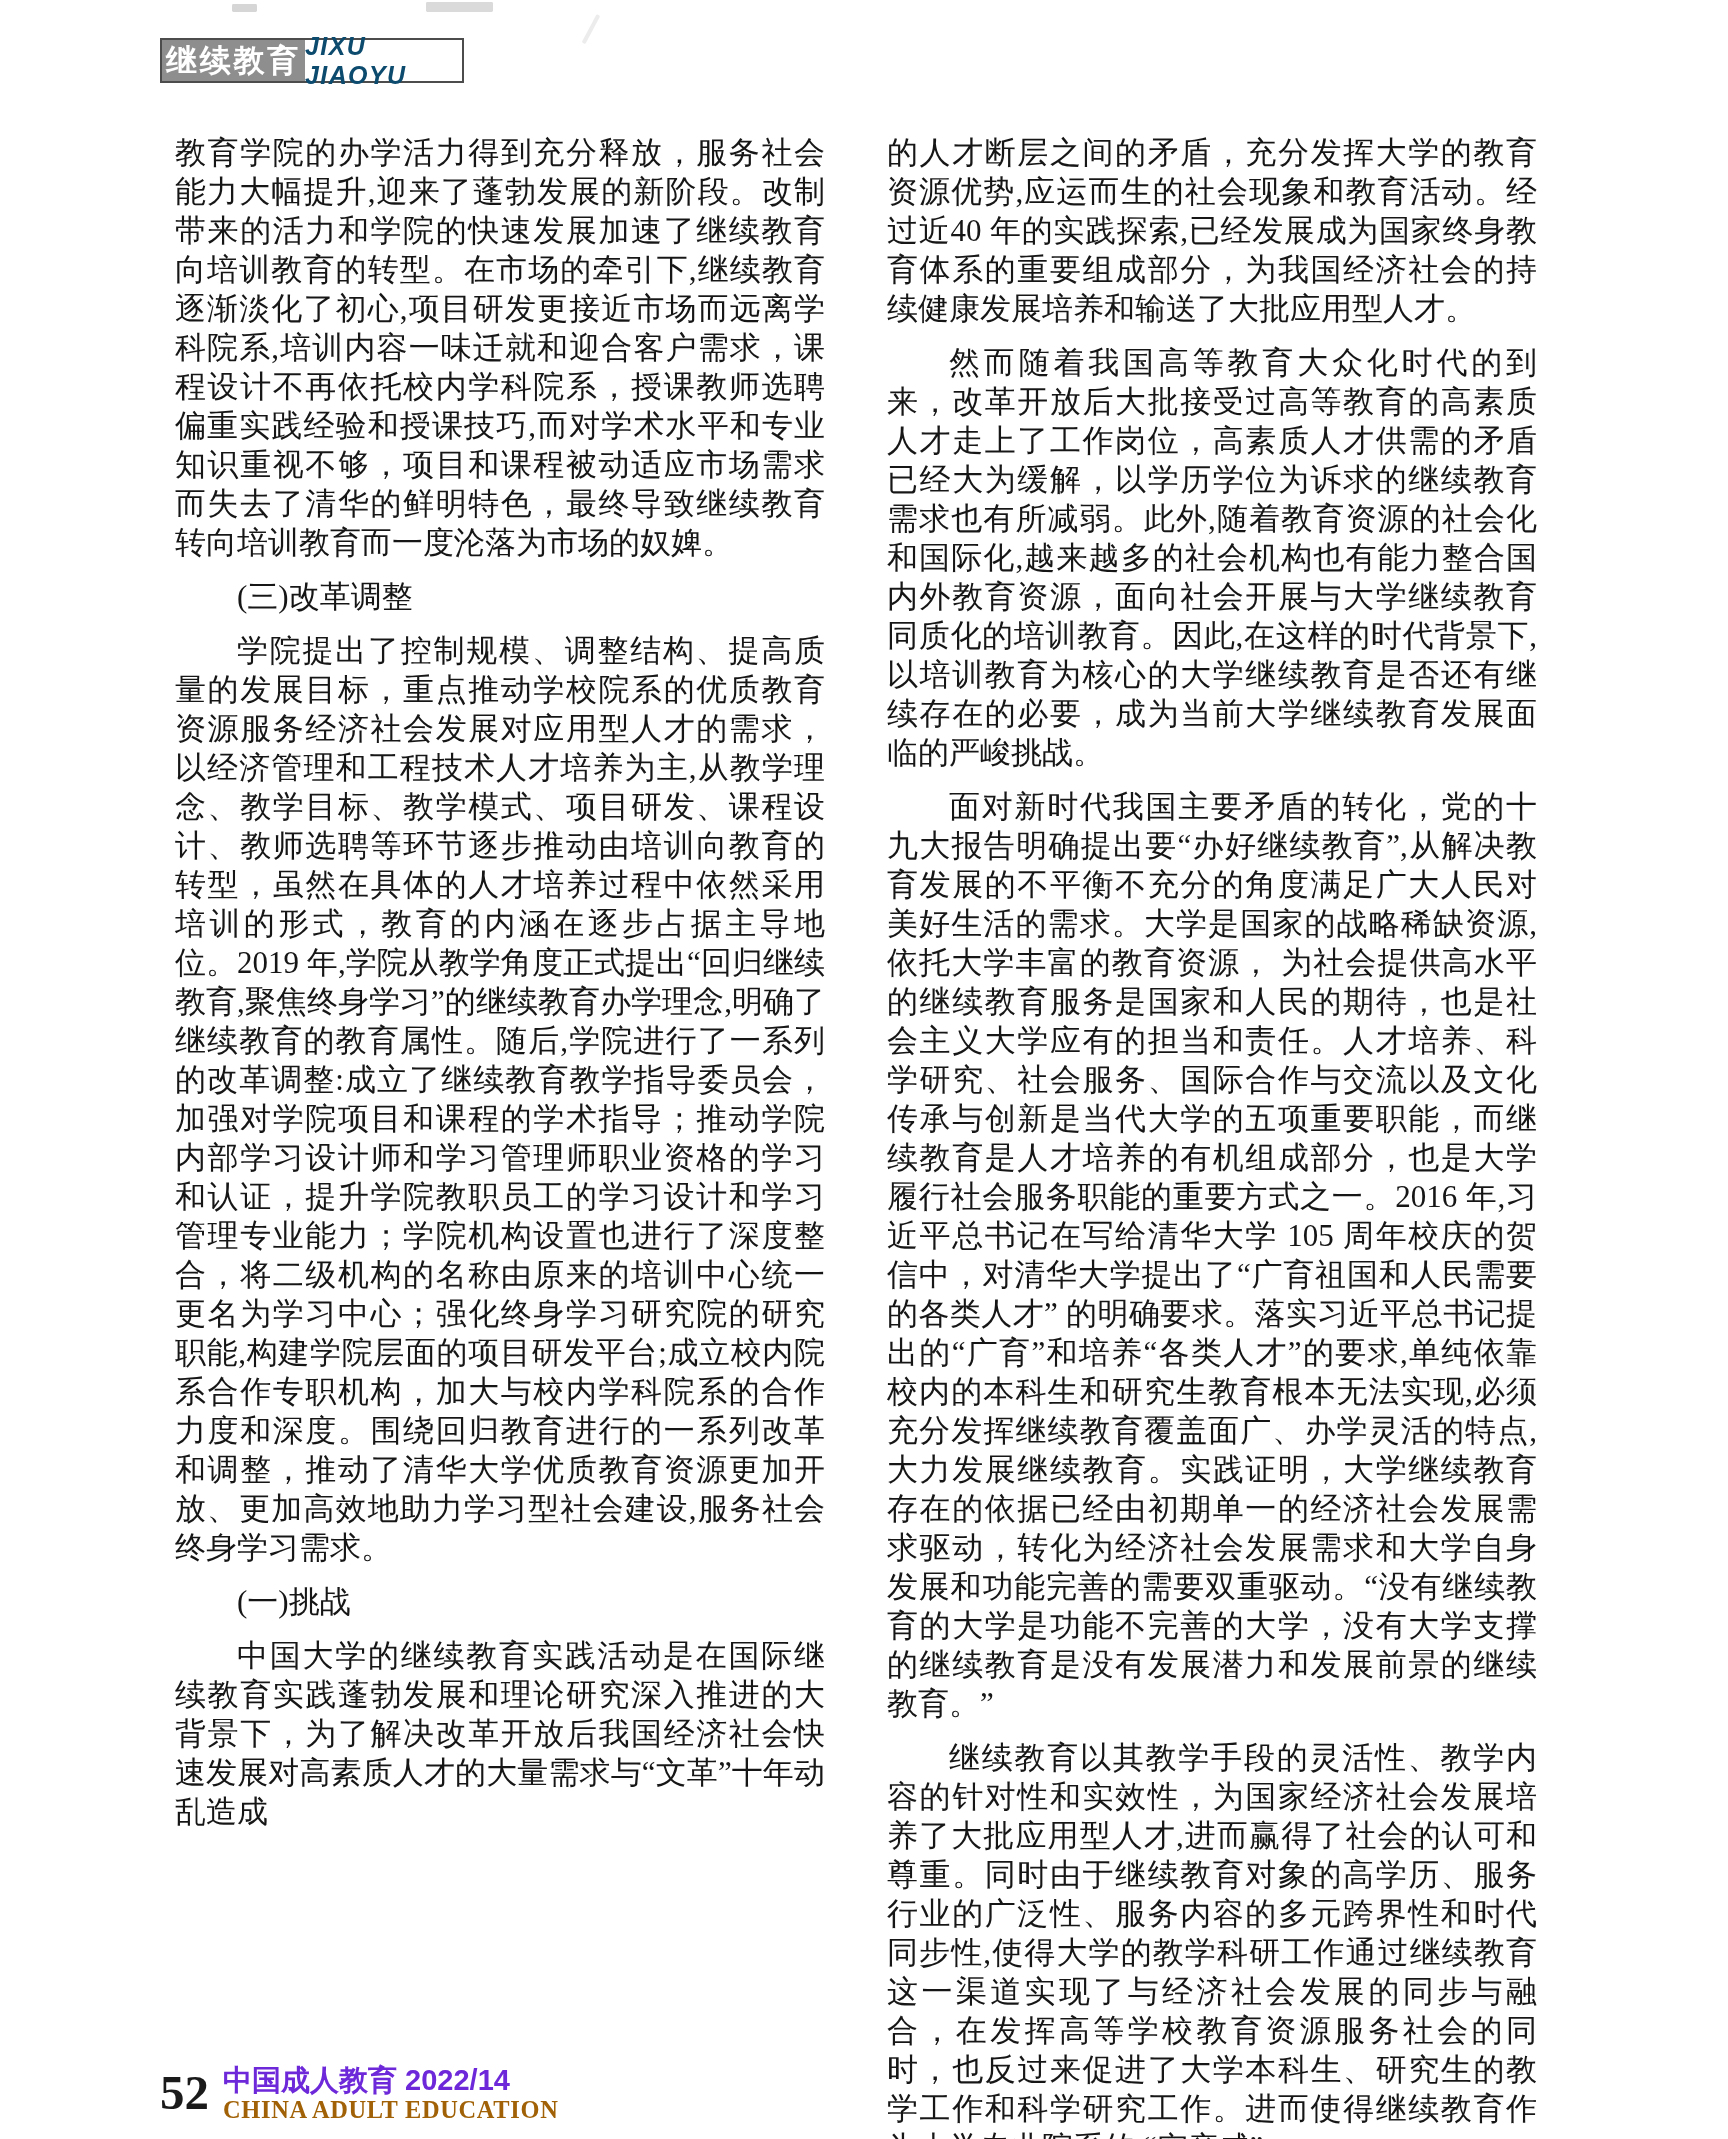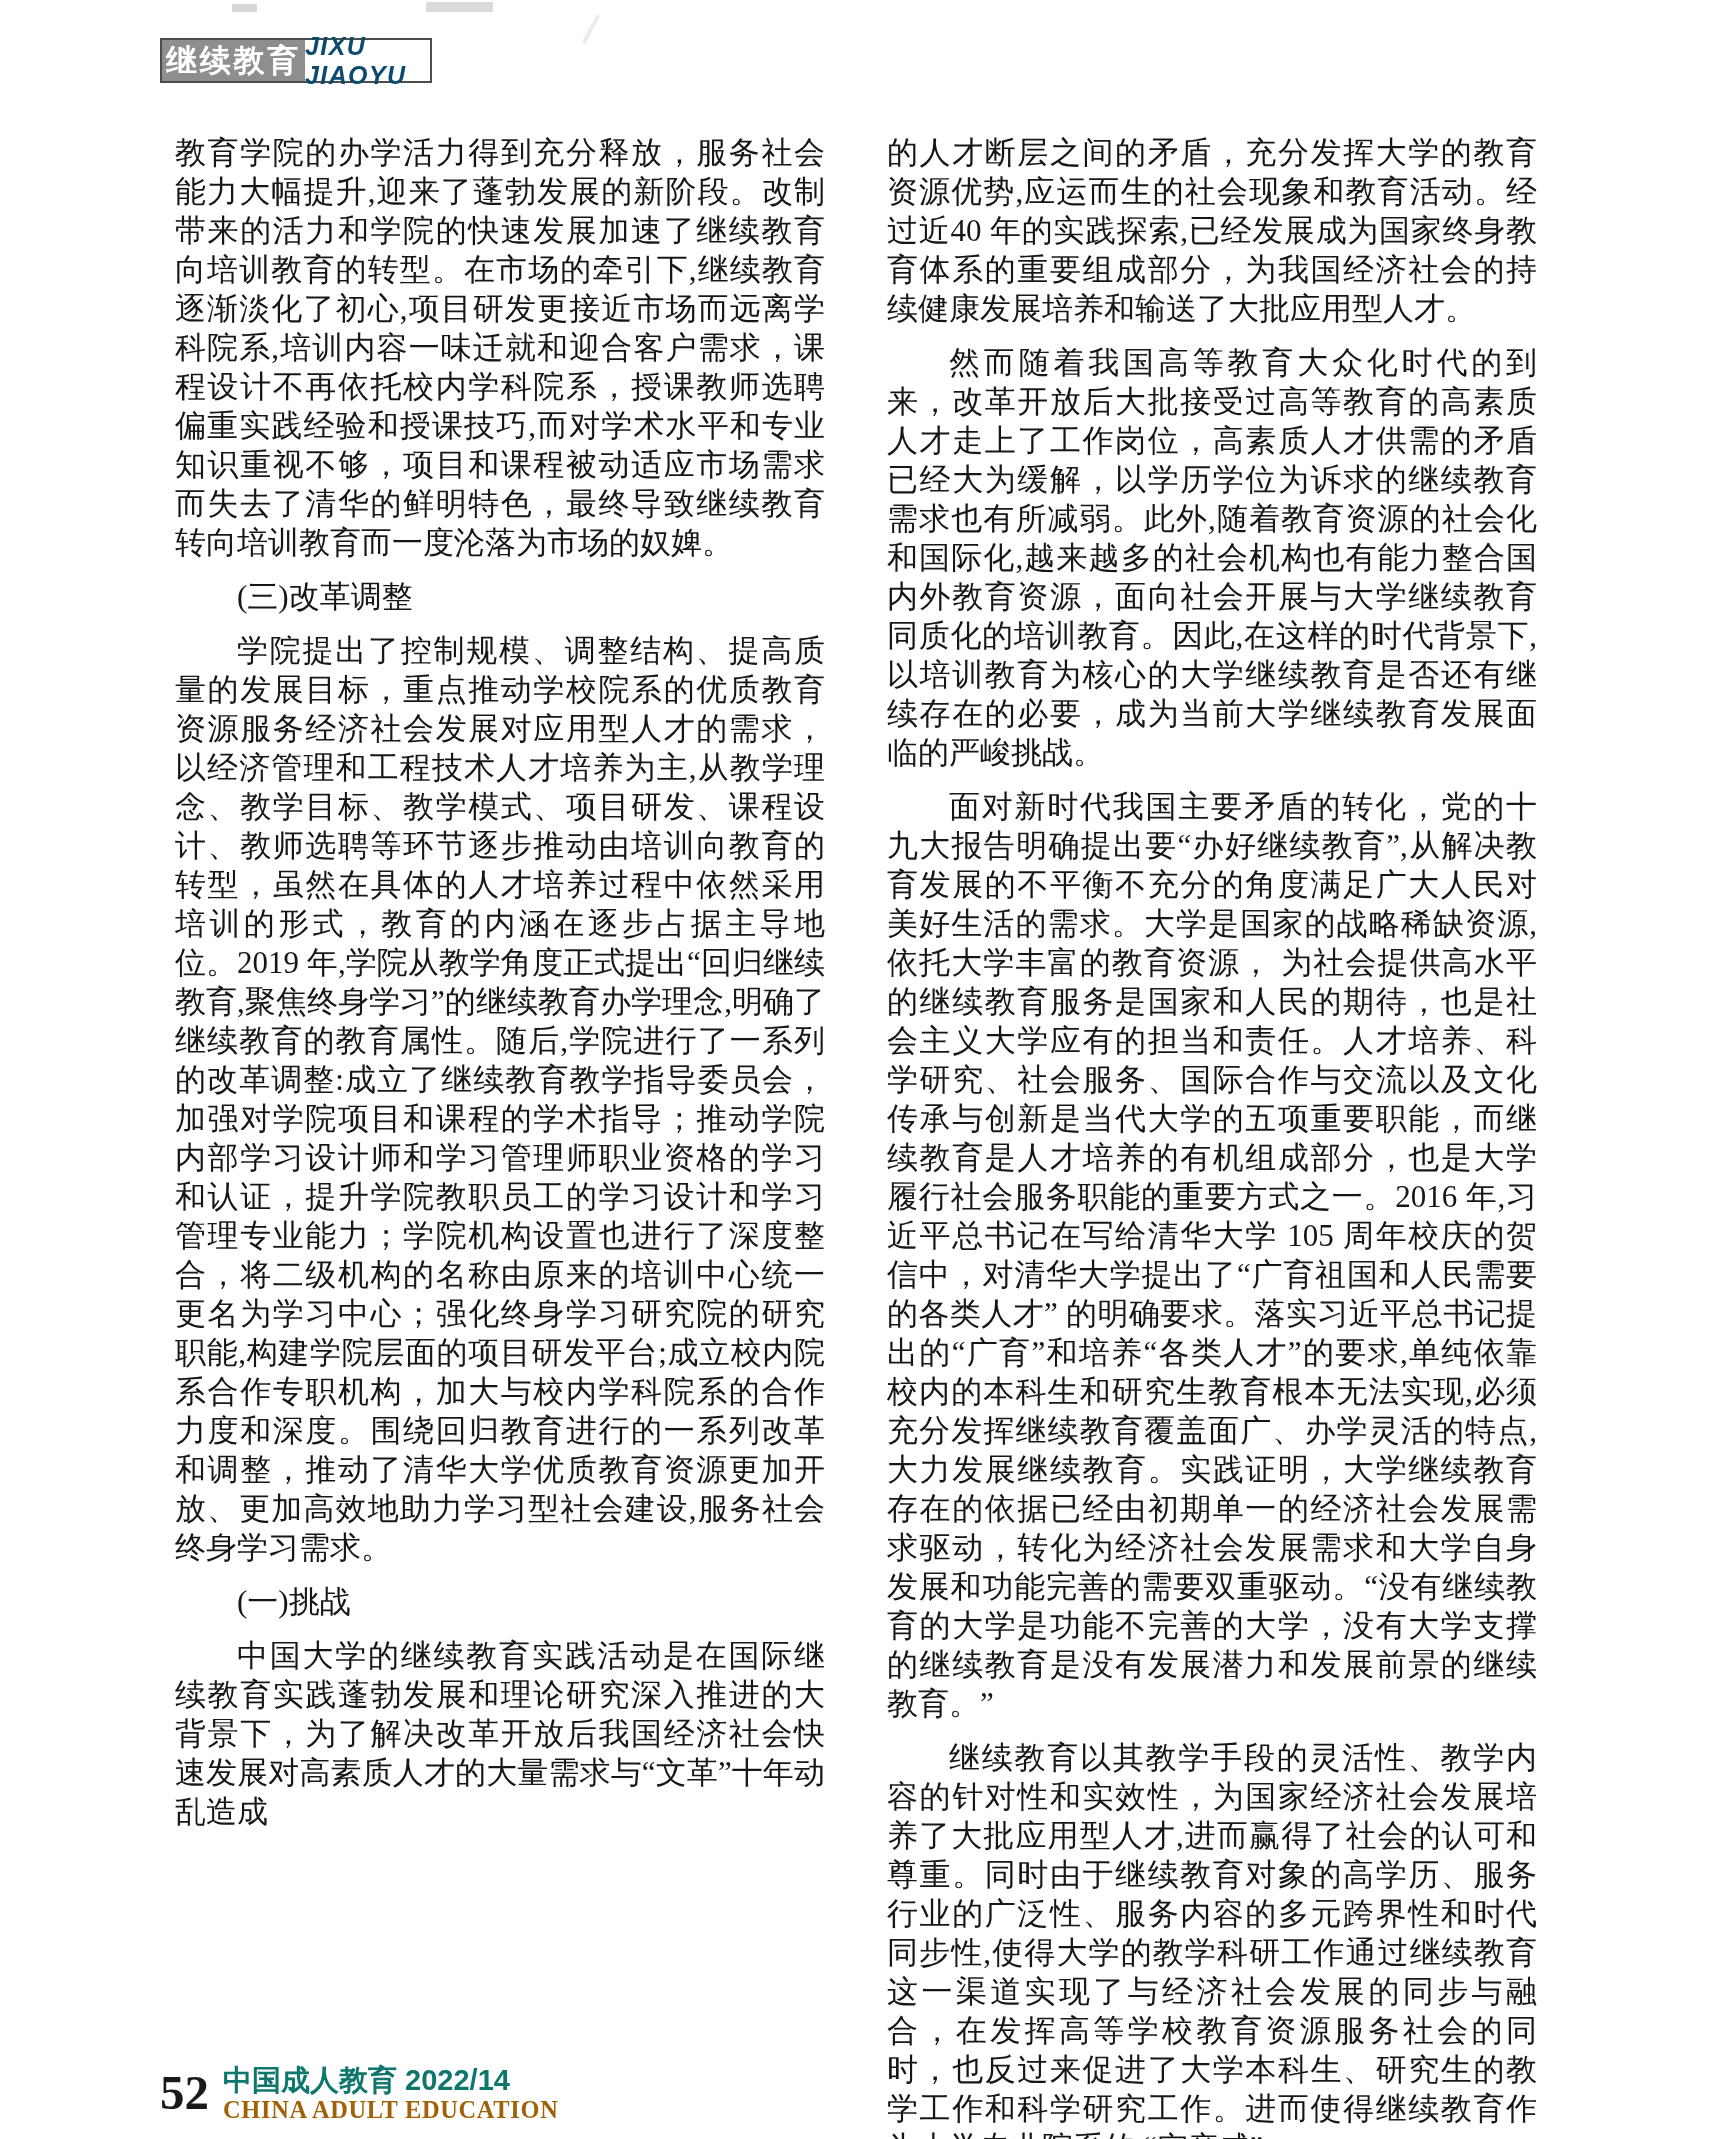--- a/index.html
+++ b/index.html
@@ -7,21 +7,21 @@
     position:relative;
     width:1728px;height:2140px;
     background:#ffffff;
     overflow:hidden;
     font-family:"Liberation Serif","DejaVu Serif",serif;
     color:#161616;
   }
   
   .header-bar{
     position:absolute;left:160px;top:38px;
-    width:272px;height:45px;
+    width:304px;height:45px;
     display:flex;align-items:stretch;
     border:2.1px solid #4c4c4c;
     box-sizing:border-box;
     background:#ffffff;
     justify-content:flex-end;
   }
   .header-cn{
     background:#8e8e8e;
     color:#ffffff;
     width:143px;flex:0 0 auto;
@@ -70,21 +70,21 @@
   }
   .page-num{
     font-size:49px;line-height:64px;font-weight:700;
     font-family:"Liberation Serif","DejaVu Serif",serif;
     color:#1a1a1a;
   }
   .footer-journal{display:flex;flex-direction:column;justify-content:center;padding-top:2.8px;}
   .fj-cn{
     font-size:29px;line-height:32px;font-weight:700;
     font-family:"Liberation Sans","DejaVu Sans",sans-serif;
-    color:#0f766e;
+    color:#6d28d9;
   }
   .fj-en{
     font-size:24.4px;line-height:28px;font-weight:700;
     letter-spacing:0.7px;
     font-family:"Liberation Serif","DejaVu Serif",serif;
     color:#a16207;
   }
 </style>
 </head>
 <body>

